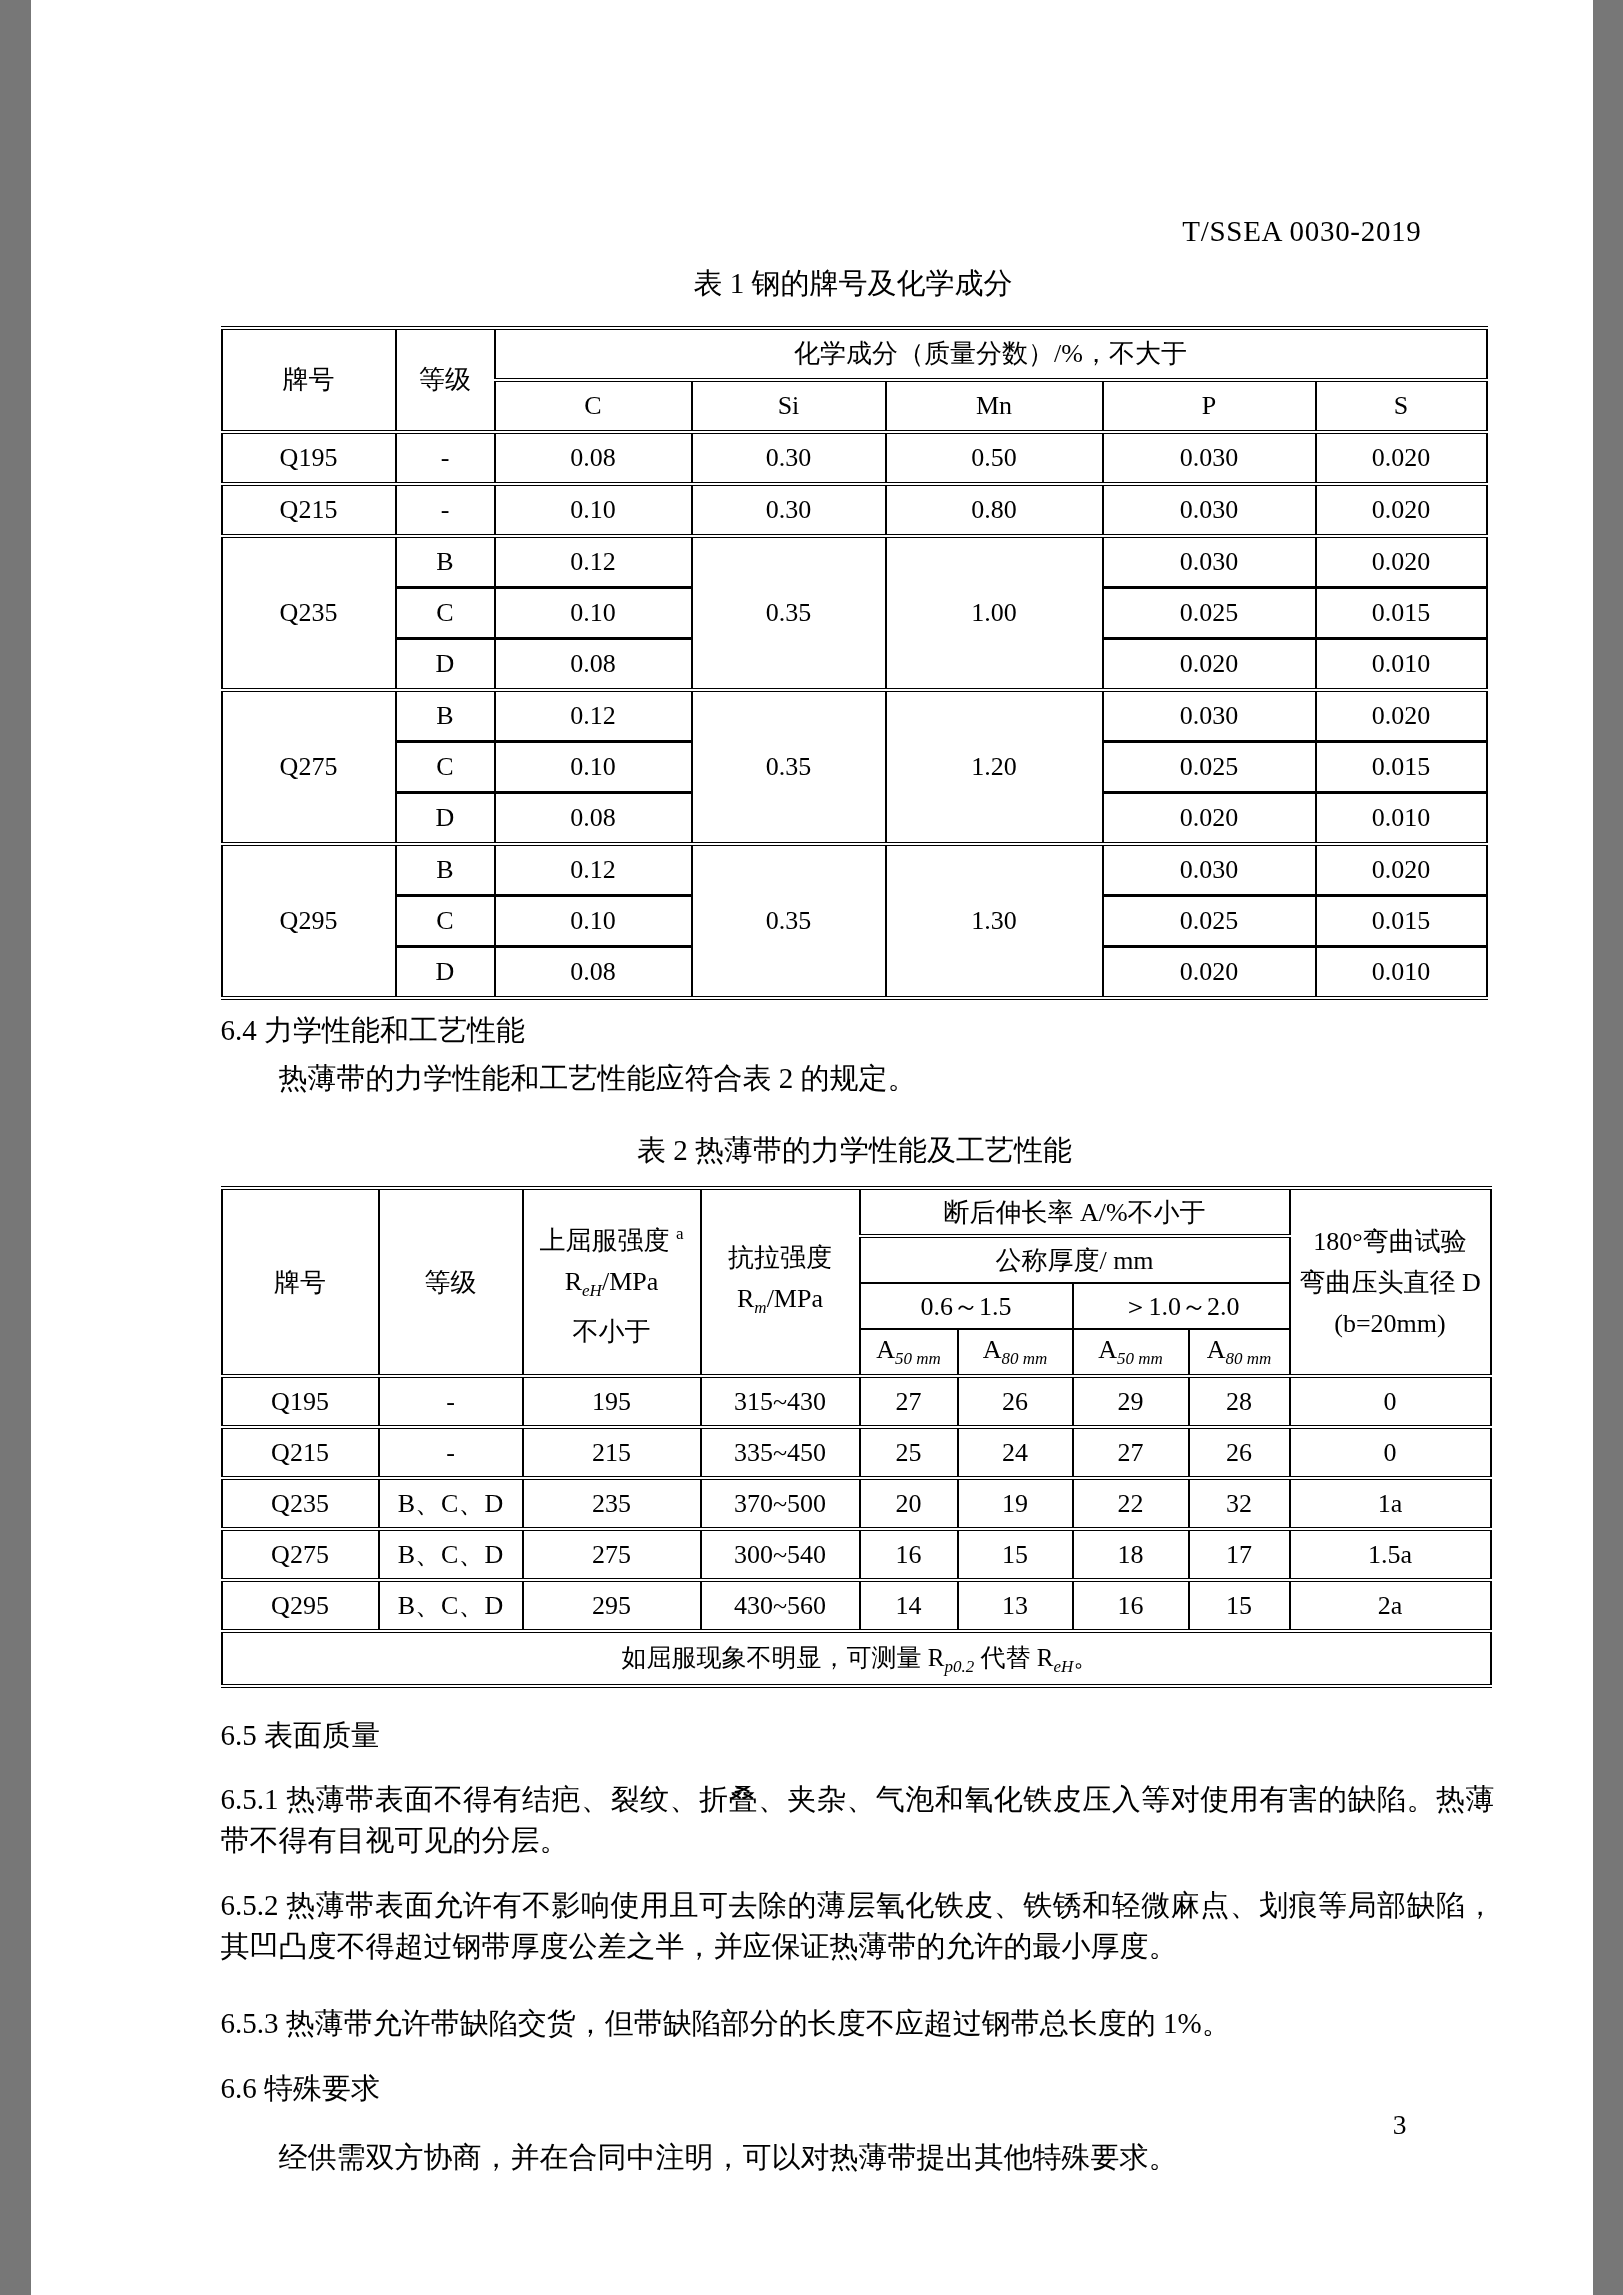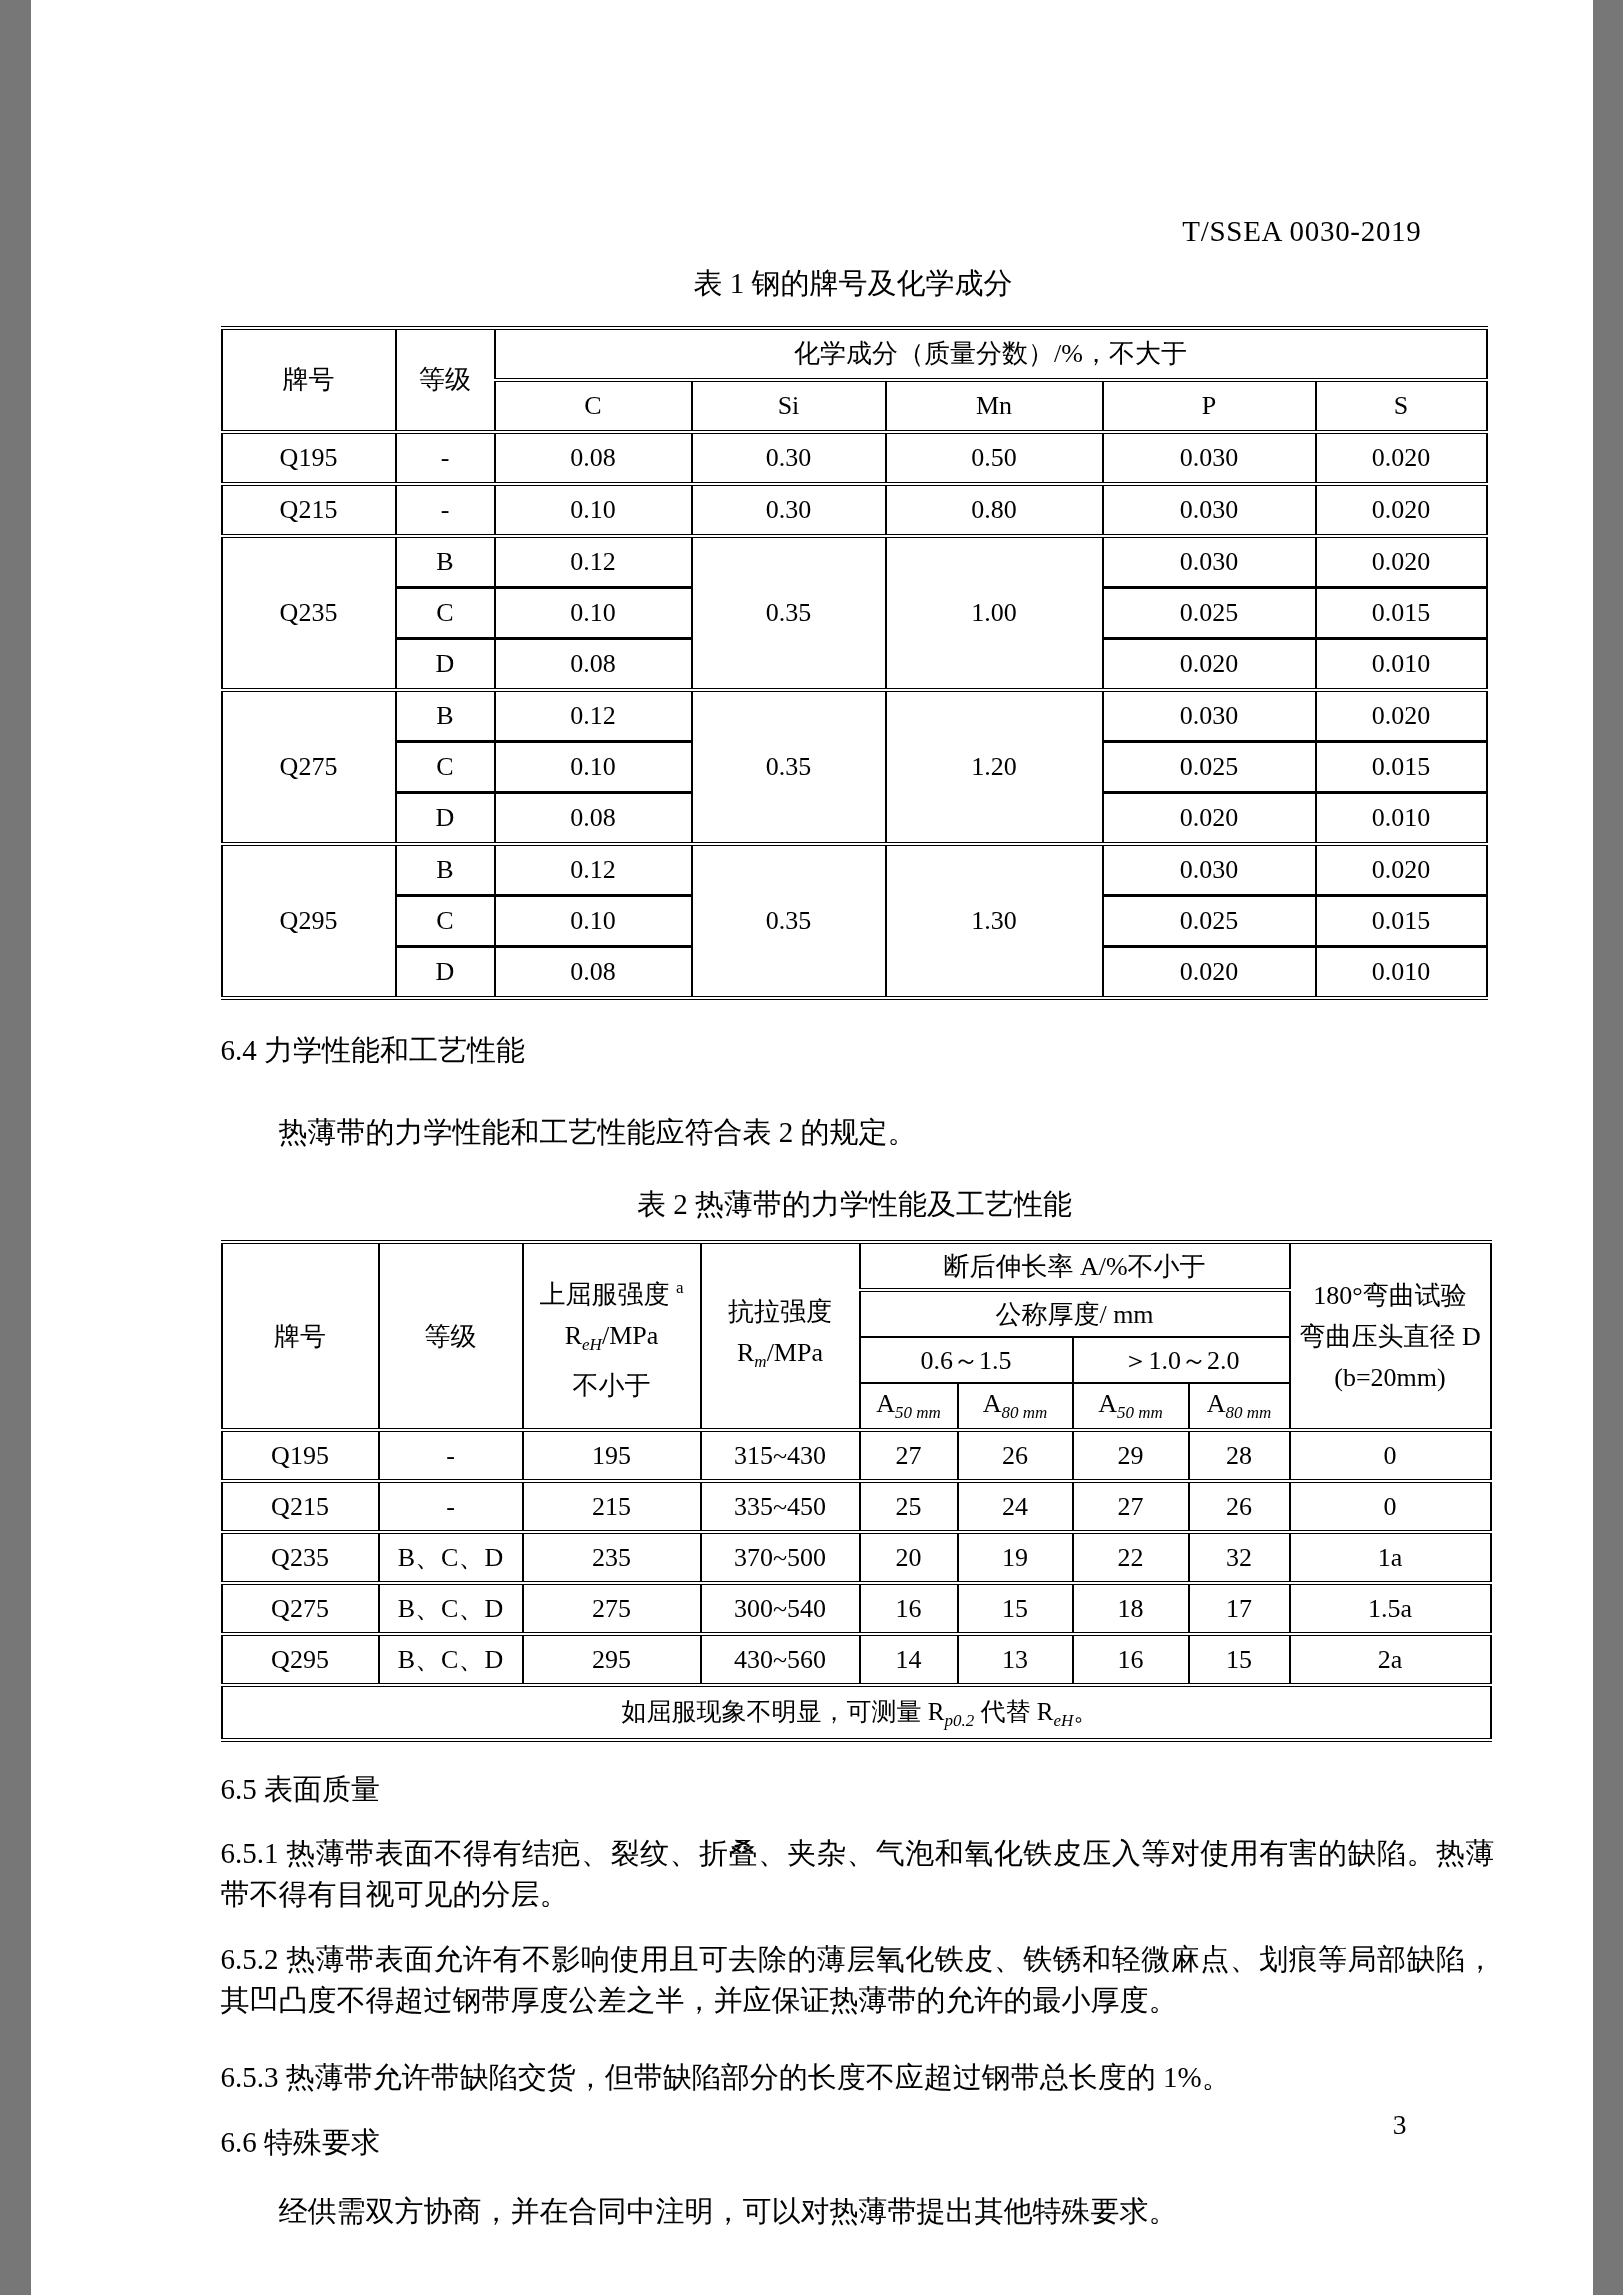--- a/index.html
+++ b/index.html
@@ -36,22 +36,22 @@
   .t2 tr.h > td{height:44px;}
   .t2 tr.d > td{height:47px;}
   .t2 tr.dbl > td{border-top:4.6px double #000;}
   .t2 tr.thin > td{border-top:2.6px solid #000;}
   .hcell div{line-height:41px;}
   .fn-row td{text-align:center;height:51px;font-size:25px;padding-left:11.8px;border-top:4.6px double #000;}
 
   .sec-heading{font-size:29px;line-height:35px;}
   .para{font-size:29px;line-height:41px;text-align:justify;}
   .indent{text-indent:58px;}
-  .h64{margin-top:33px;}
-  .p64{margin-top:44px;}
+  .h64{margin-top:13px;}
+  .p64{margin-top:10px;}
   .h65{margin-top:30px;}
   .p651{margin-top:26px;}
   .p652{margin-top:23.6px;}
   .p653{margin-top:36px;}
   .h66{margin-top:27.5px;}
   .p66{margin-top:31px;}
   .page-num{position:absolute;right:186px;bottom:154px;font-size:27.5px;}
 </style>
 </head>
 <body>

